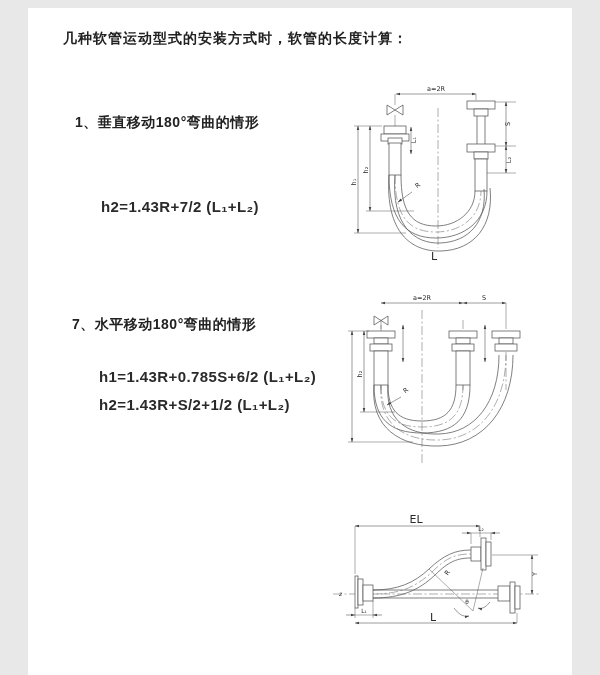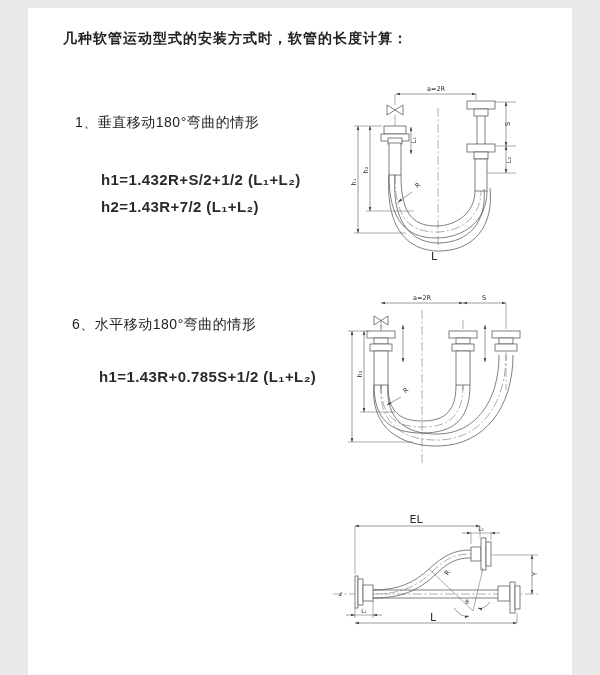--- a/index.html
+++ b/index.html
@@ -6,21 +6,21 @@
   .page{
     position:relative;width:544px;height:675px;background:#ffffff;
     font-family:"Liberation Sans","DejaVu Sans",sans-serif;color:#1e1e1e;
     overflow:hidden;margin:8px auto;
   }
   .doc-title{
     position:absolute;left:35px;top:22px;font-size:14px;font-weight:700;
     letter-spacing:1px;color:#222;
   }
   .heading{
-    position:absolute;font-size:14px;font-weight:400;letter-spacing:0.5px;color:#222;
+    position:absolute;font-size:14px;font-weight:700;letter-spacing:0.5px;color:#222;
     white-space:nowrap;
   }
   .formula{
     position:absolute;font-size:15px;font-weight:600;letter-spacing:0.4px;color:#2a2a2a;
     white-space:nowrap;
   }
   svg.diag{position:absolute;overflow:visible;}
   svg.diag text{font-family:"DejaVu Sans","Liberation Sans",sans-serif;fill:#2b2b2b;}
   .ln{stroke:#555;stroke-width:0.75;fill:none;}
   .thin{stroke:#5a5a5a;stroke-width:0.5;fill:none;}
@@ -32,25 +32,25 @@
   .lbl-big{font-size:11px;}
 </style>
 </head>
 <body>
 
 <div class="page">
 
   <div class="doc-title">几种软管运动型式的安装方式时，软管的长度计算：</div>
 
   <div class="heading" style="left:47px;top:106px">1、垂直移动180°弯曲的情形</div>
-  <div class="formula" style="left:73px;top:163px">h1=1.432R+S/2+1/2 (L₁+L₂)</div>
   <div class="formula" style="left:73px;top:190px">h2=1.43R+7/2 (L₁+L₂)</div>
 
-  <div class="heading" style="left:44px;top:308px">6、水平移动180°弯曲的情形</div>
-  <div class="formula" style="left:71px;top:360px">h1=1.43R+0.785S+1/2 (L₁+L₂)</div>
+  <div class="heading" style="left:44px;top:308px">7、水平移动180°弯曲的情形</div>
+  <div class="formula" style="left:71px;top:360px">h1=1.43R+0.785S+6/2 (L₁+L₂)</div>
+  <div class="formula" style="left:71px;top:388px">h2=1.43R+S/2+1/2 (L₁+L₂)</div>
 
 
   <svg class="diag" style="left:320px;top:72px" width="260" height="190" viewBox="0 0 260 190">
     <defs>
       <marker id="a1" viewBox="0 0 10 10" refX="9.5" refY="5" markerWidth="8" markerHeight="8" orient="auto-start-reverse">
         <path d="M0,2 L10,5 L0,8 z" fill="#444"></path>
       </marker>
       <pattern id="b1" width="4" height="4" patternUnits="userSpaceOnUse">
         <path d="M0,0 L4,4 M4,0 L0,4" stroke="#8a8a8a" stroke-width="0.6"></path>
       </pattern>

